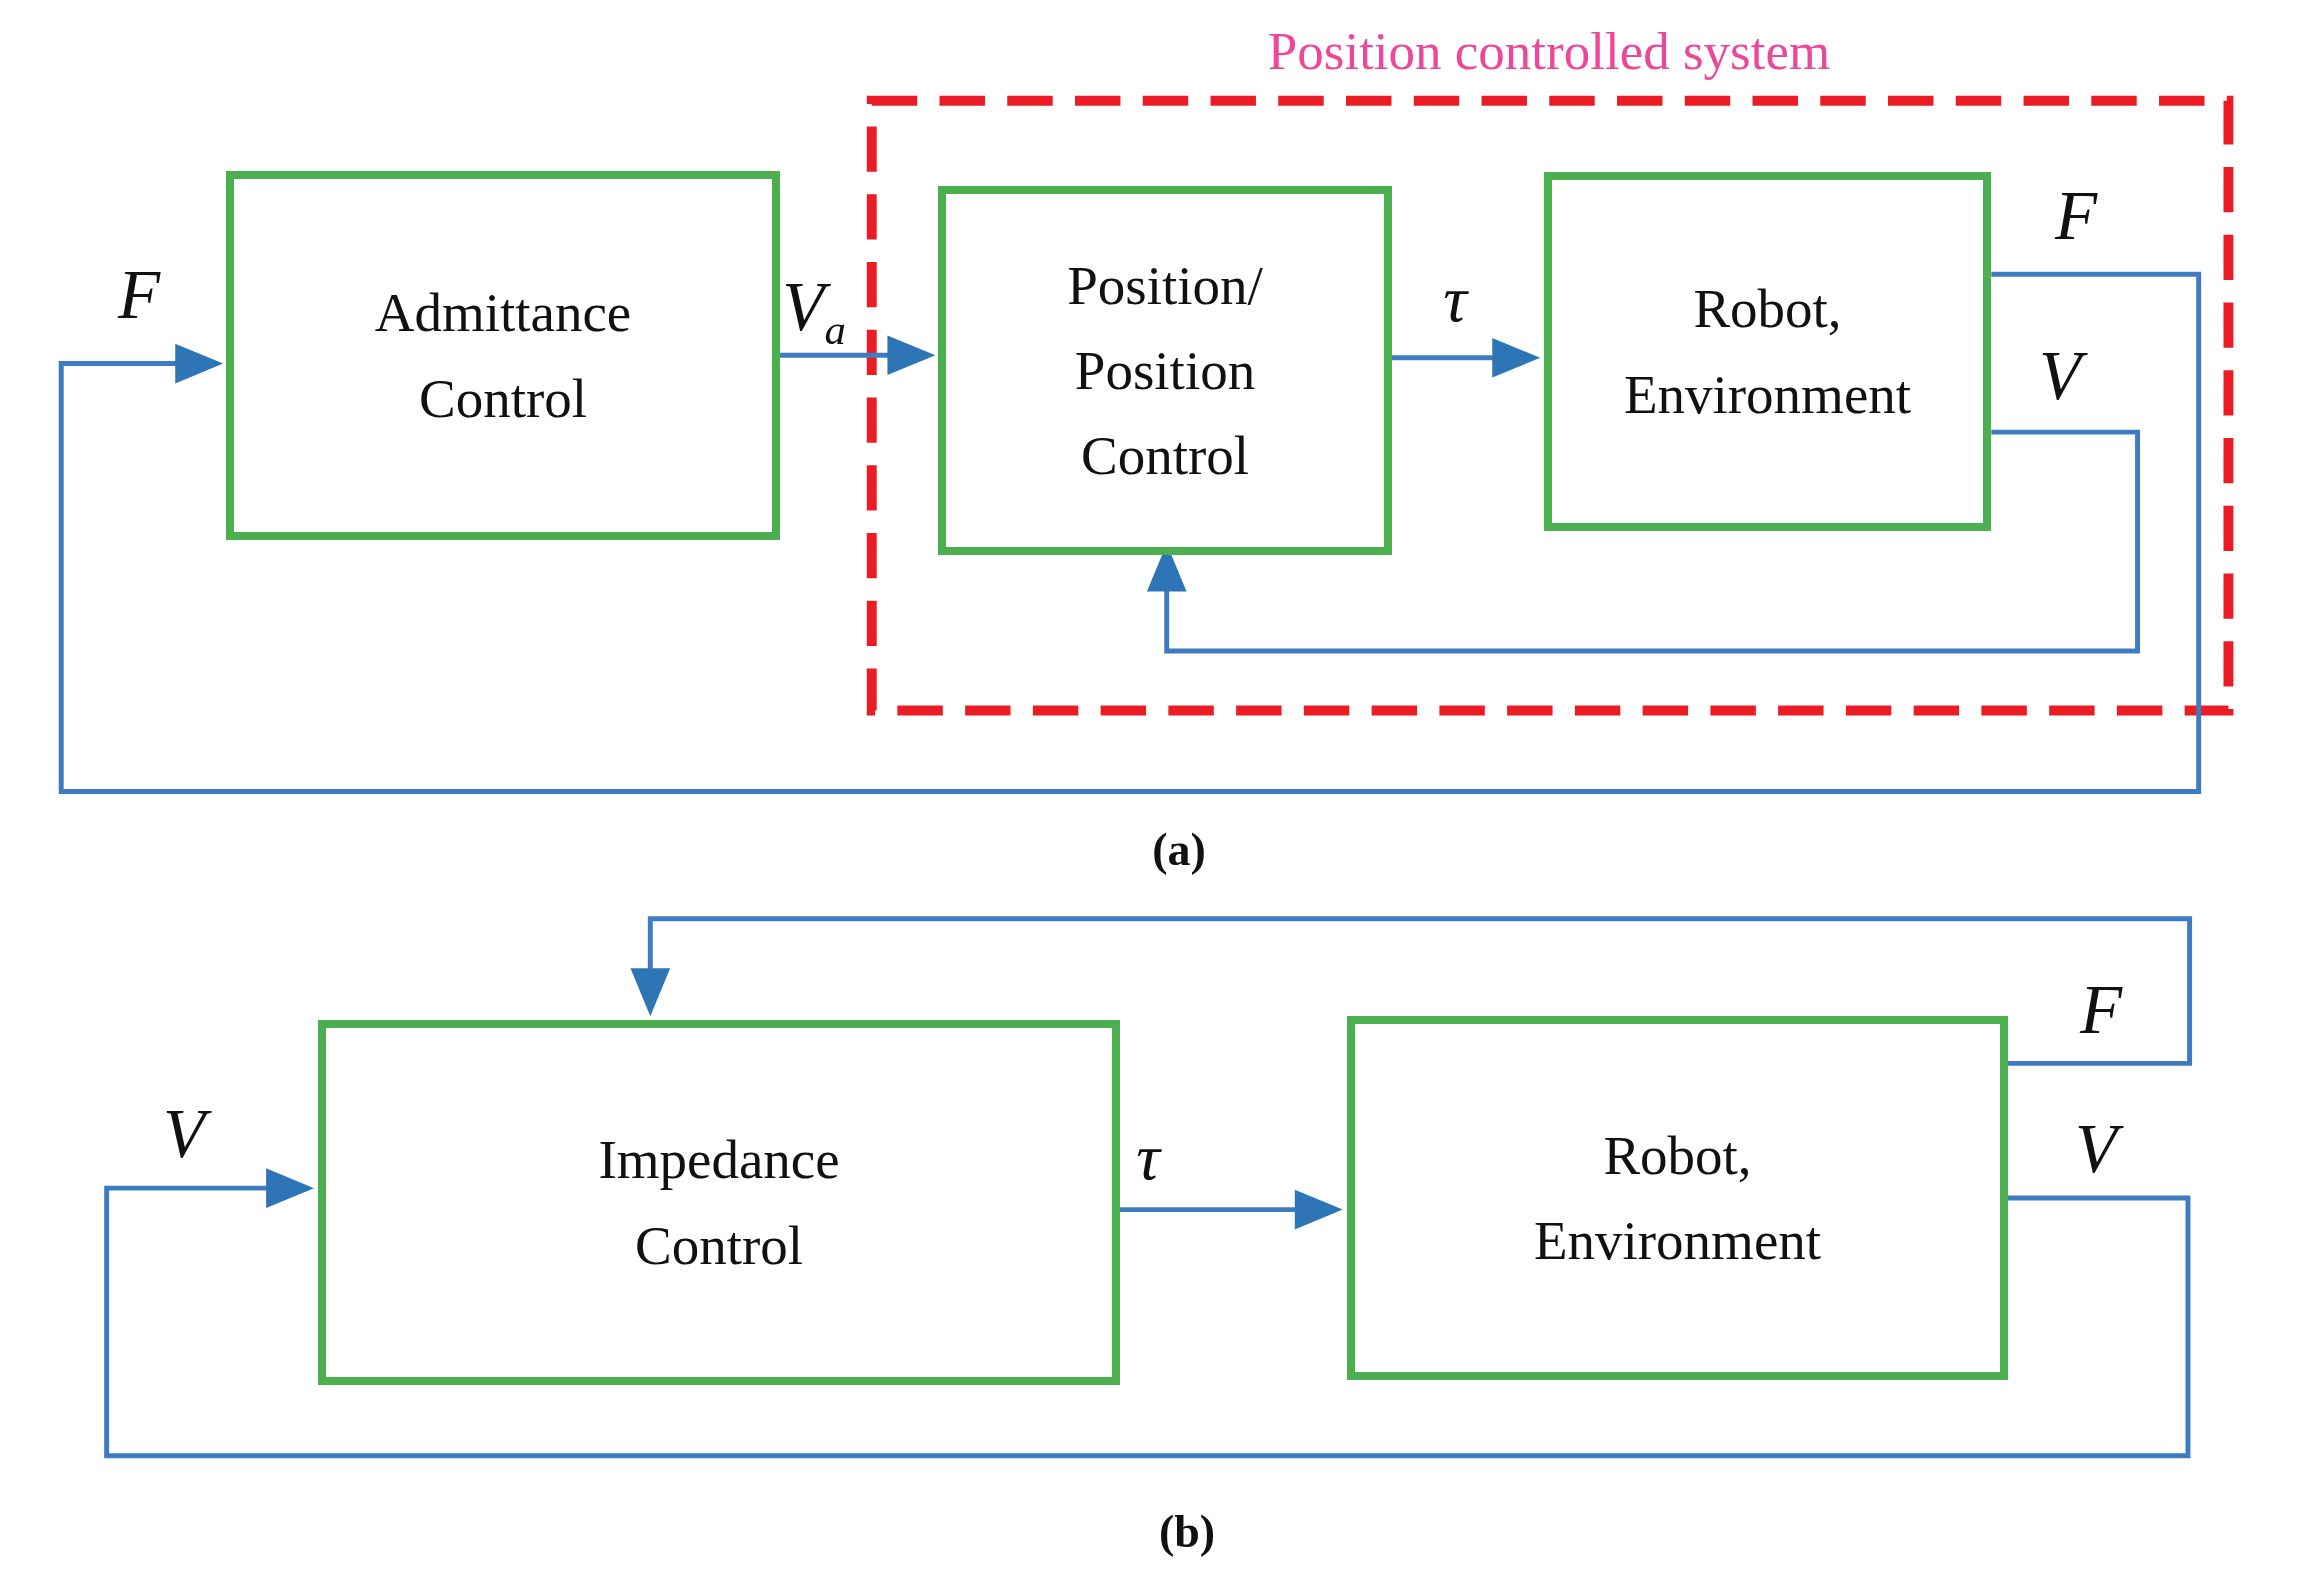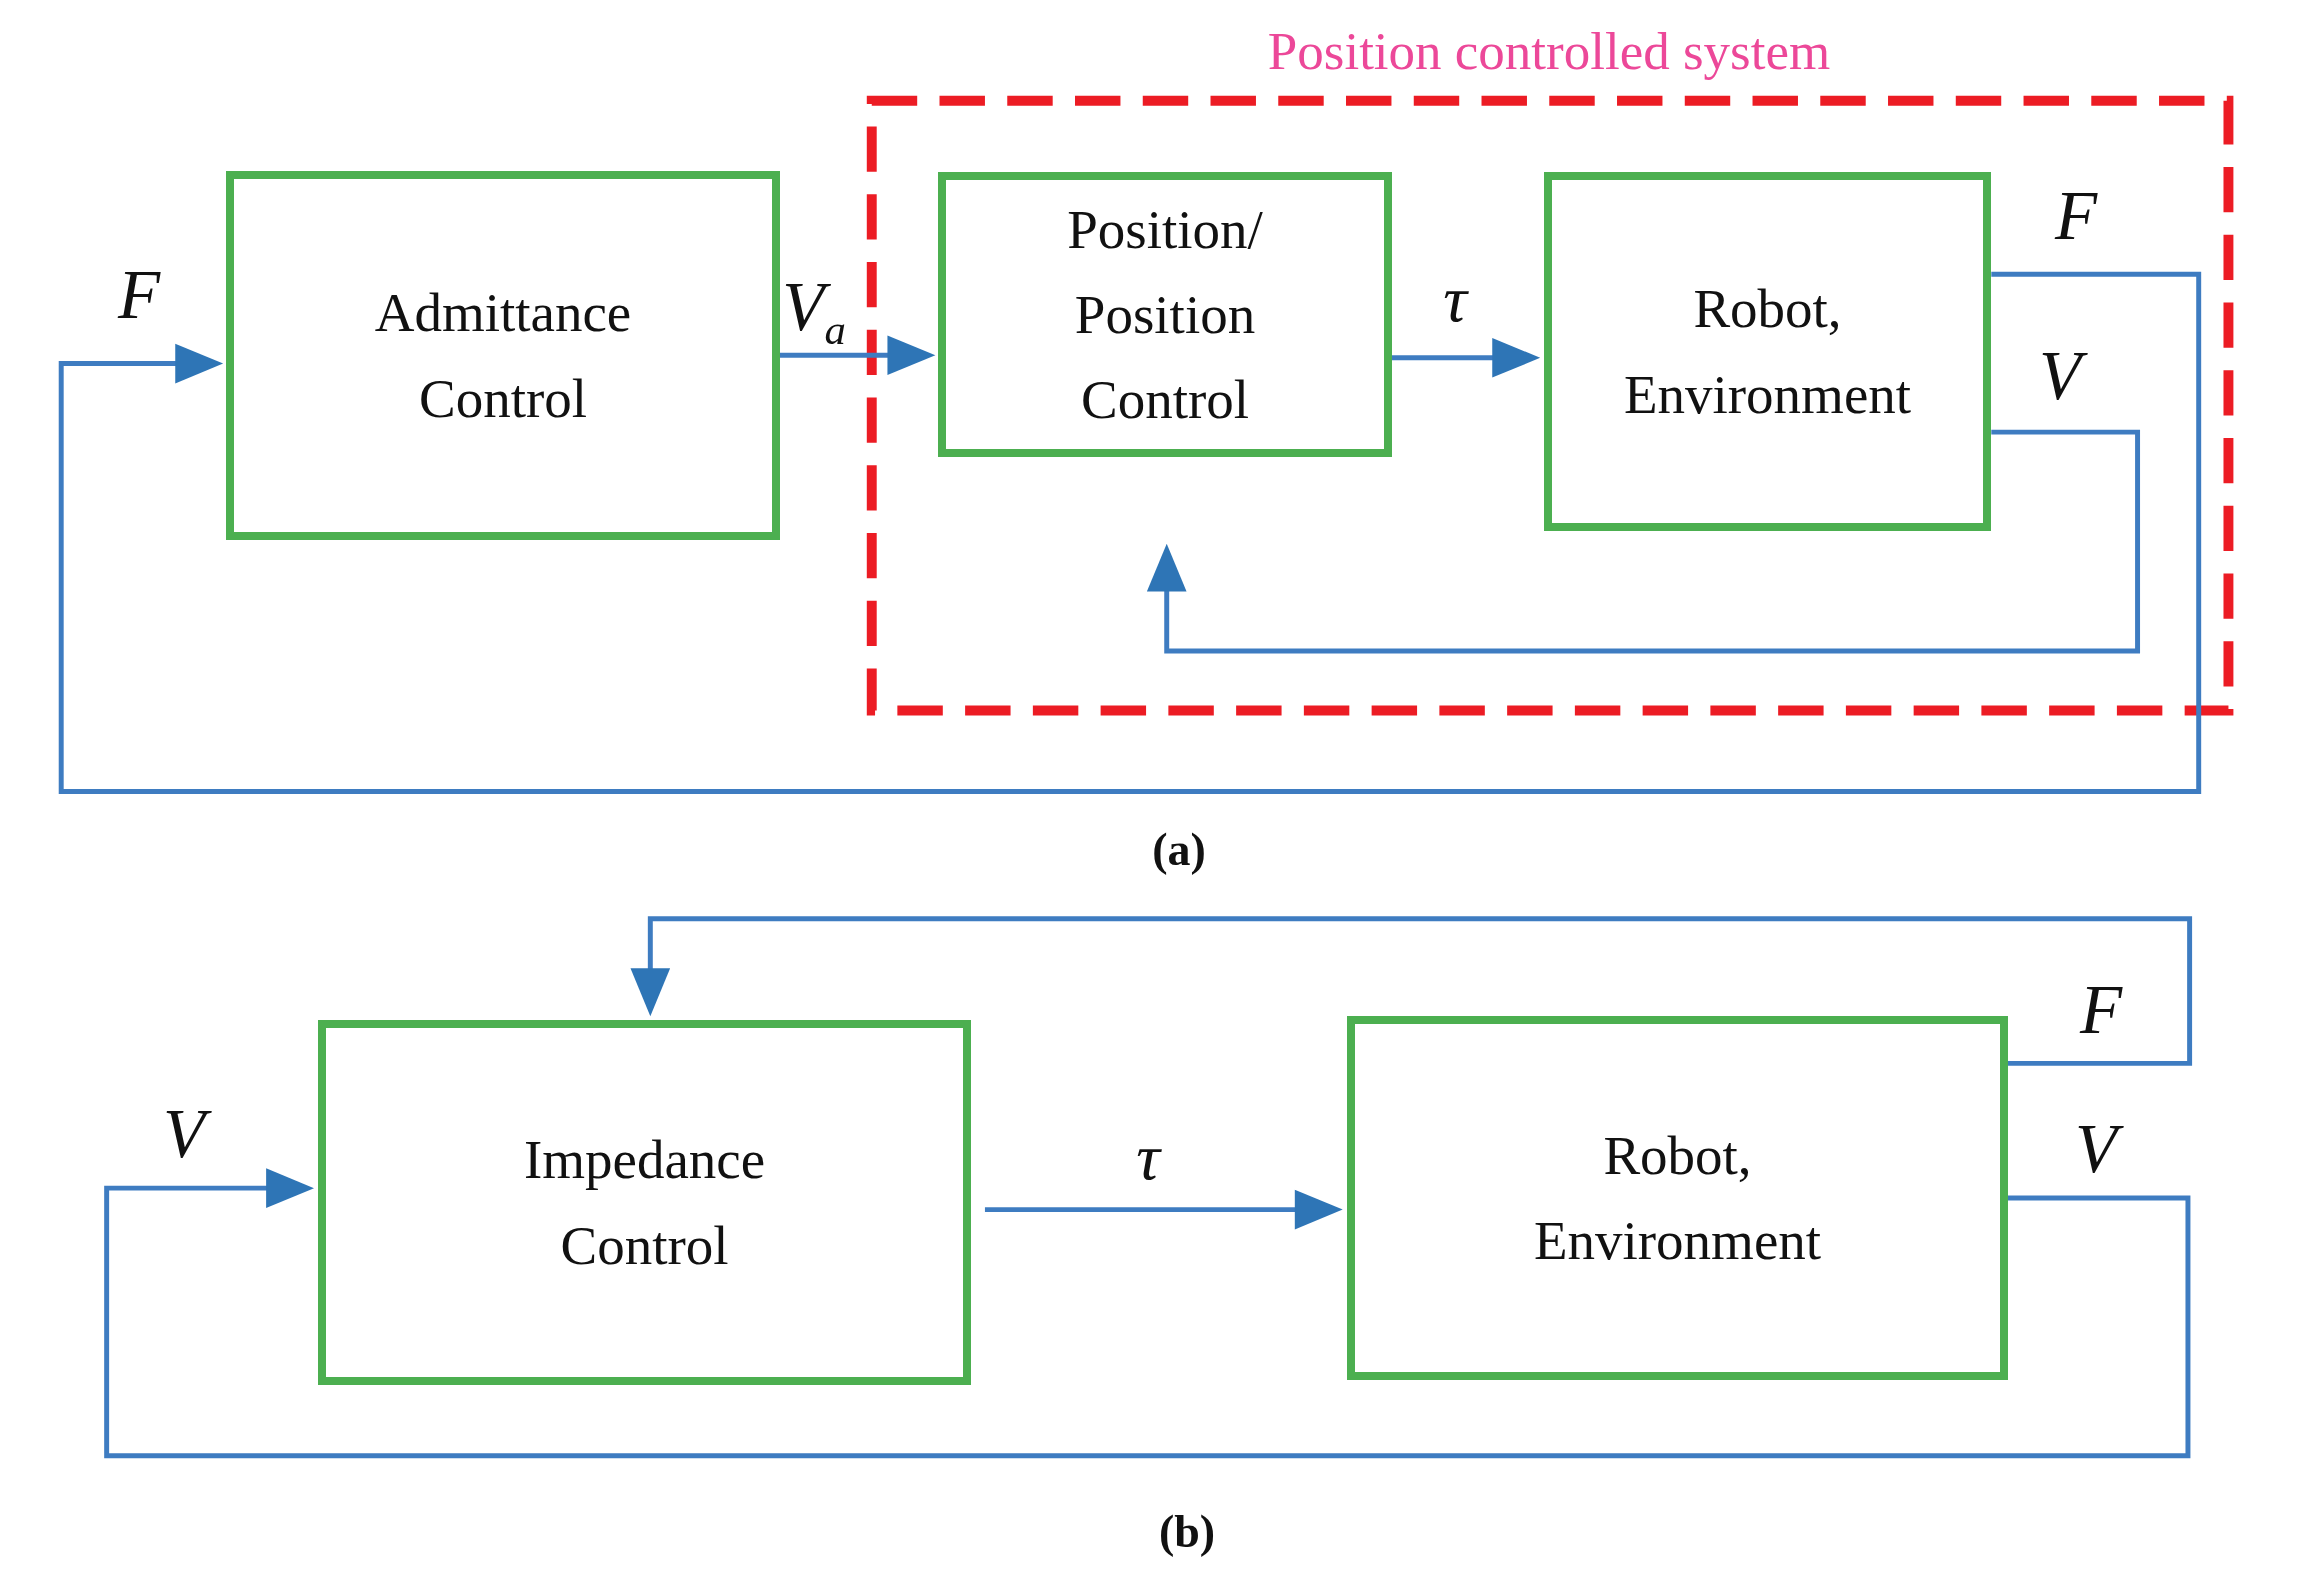--- a/index.html
+++ b/index.html
@@ -69,21 +69,21 @@
     <polygon points="1625,1464 1567,1440 1567,1488" fill="#2e75b6"></polygon>
   </svg>
 
   <div class="region-label" style="left:1549px;top:51px;">Position controlled system</div>
 
   <div class="block" style="left:226px;top:171px;width:554px;height:369px;">
     <span>Admittance</span>
     <span>Control</span>
   </div>
 
-  <div class="block" style="left:938px;top:172px;width:454px;height:285px;">
+  <div class="block" style="left:938px;top:186px;width:454px;height:369px;">
     <span>Position/</span>
     <span>Position</span>
     <span>Control</span>
   </div>
 
   <div class="block" style="left:1544px;top:172px;width:447px;height:359px;">
     <span>Robot,</span>
     <span>Environment</span>
   </div>
 
@@ -92,21 +92,21 @@
   <div class="siglabel" style="left:814px;top:307px;"><span>V</span><sub>a</sub></div>
 
   <div class="siglabel" style="left:1455px;top:299px;font-size:66px;">τ</div>
 
   <div class="siglabel" style="left:2076px;top:216px;">F</div>
 
   <div class="siglabel" style="left:2060px;top:376px;">V</div>
 
   <div class="caption" style="left:1179px;top:849px;">(a)</div>
 
-  <div class="block" style="left:318px;top:1020px;width:653px;height:365px;">
+  <div class="block" style="left:318px;top:1020px;width:802px;height:365px;">
     <span>Impedance</span>
     <span>Control</span>
   </div>
 
   <div class="block" style="left:1347px;top:1016px;width:661px;height:364px;">
     <span>Robot,</span>
     <span>Environment</span>
   </div>
 
   <div class="siglabel" style="left:184px;top:1134px;">V</div>

